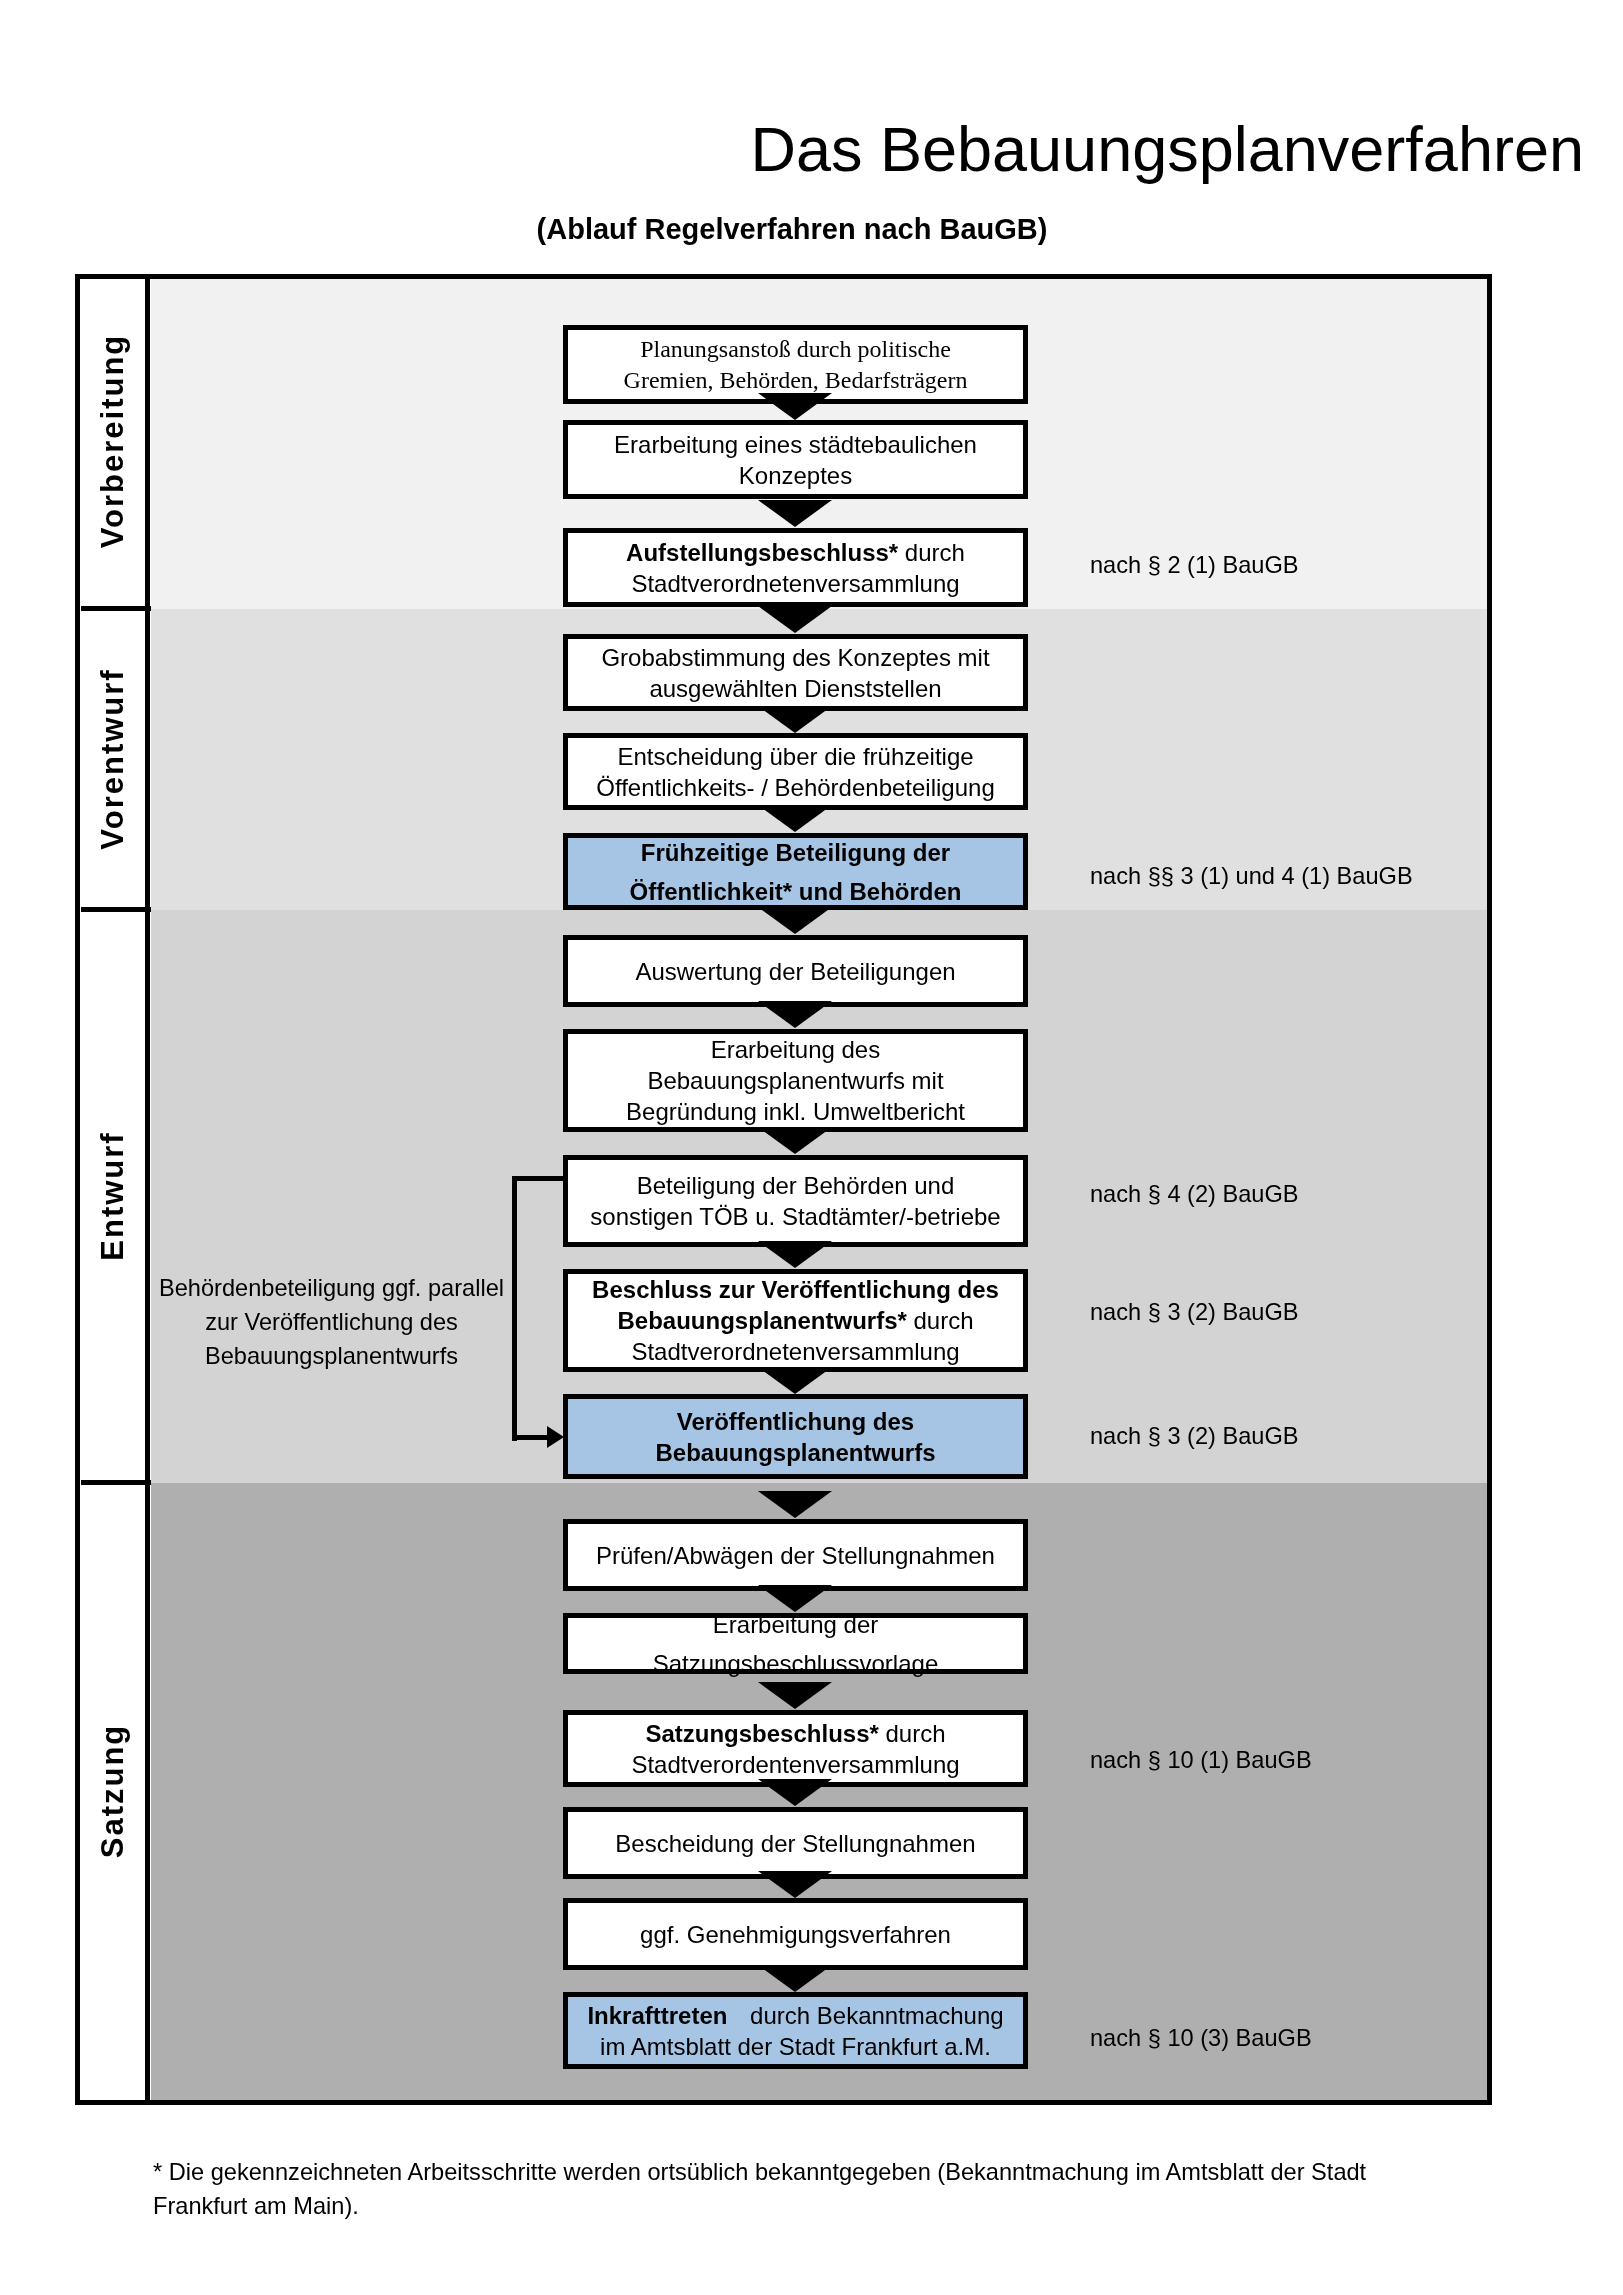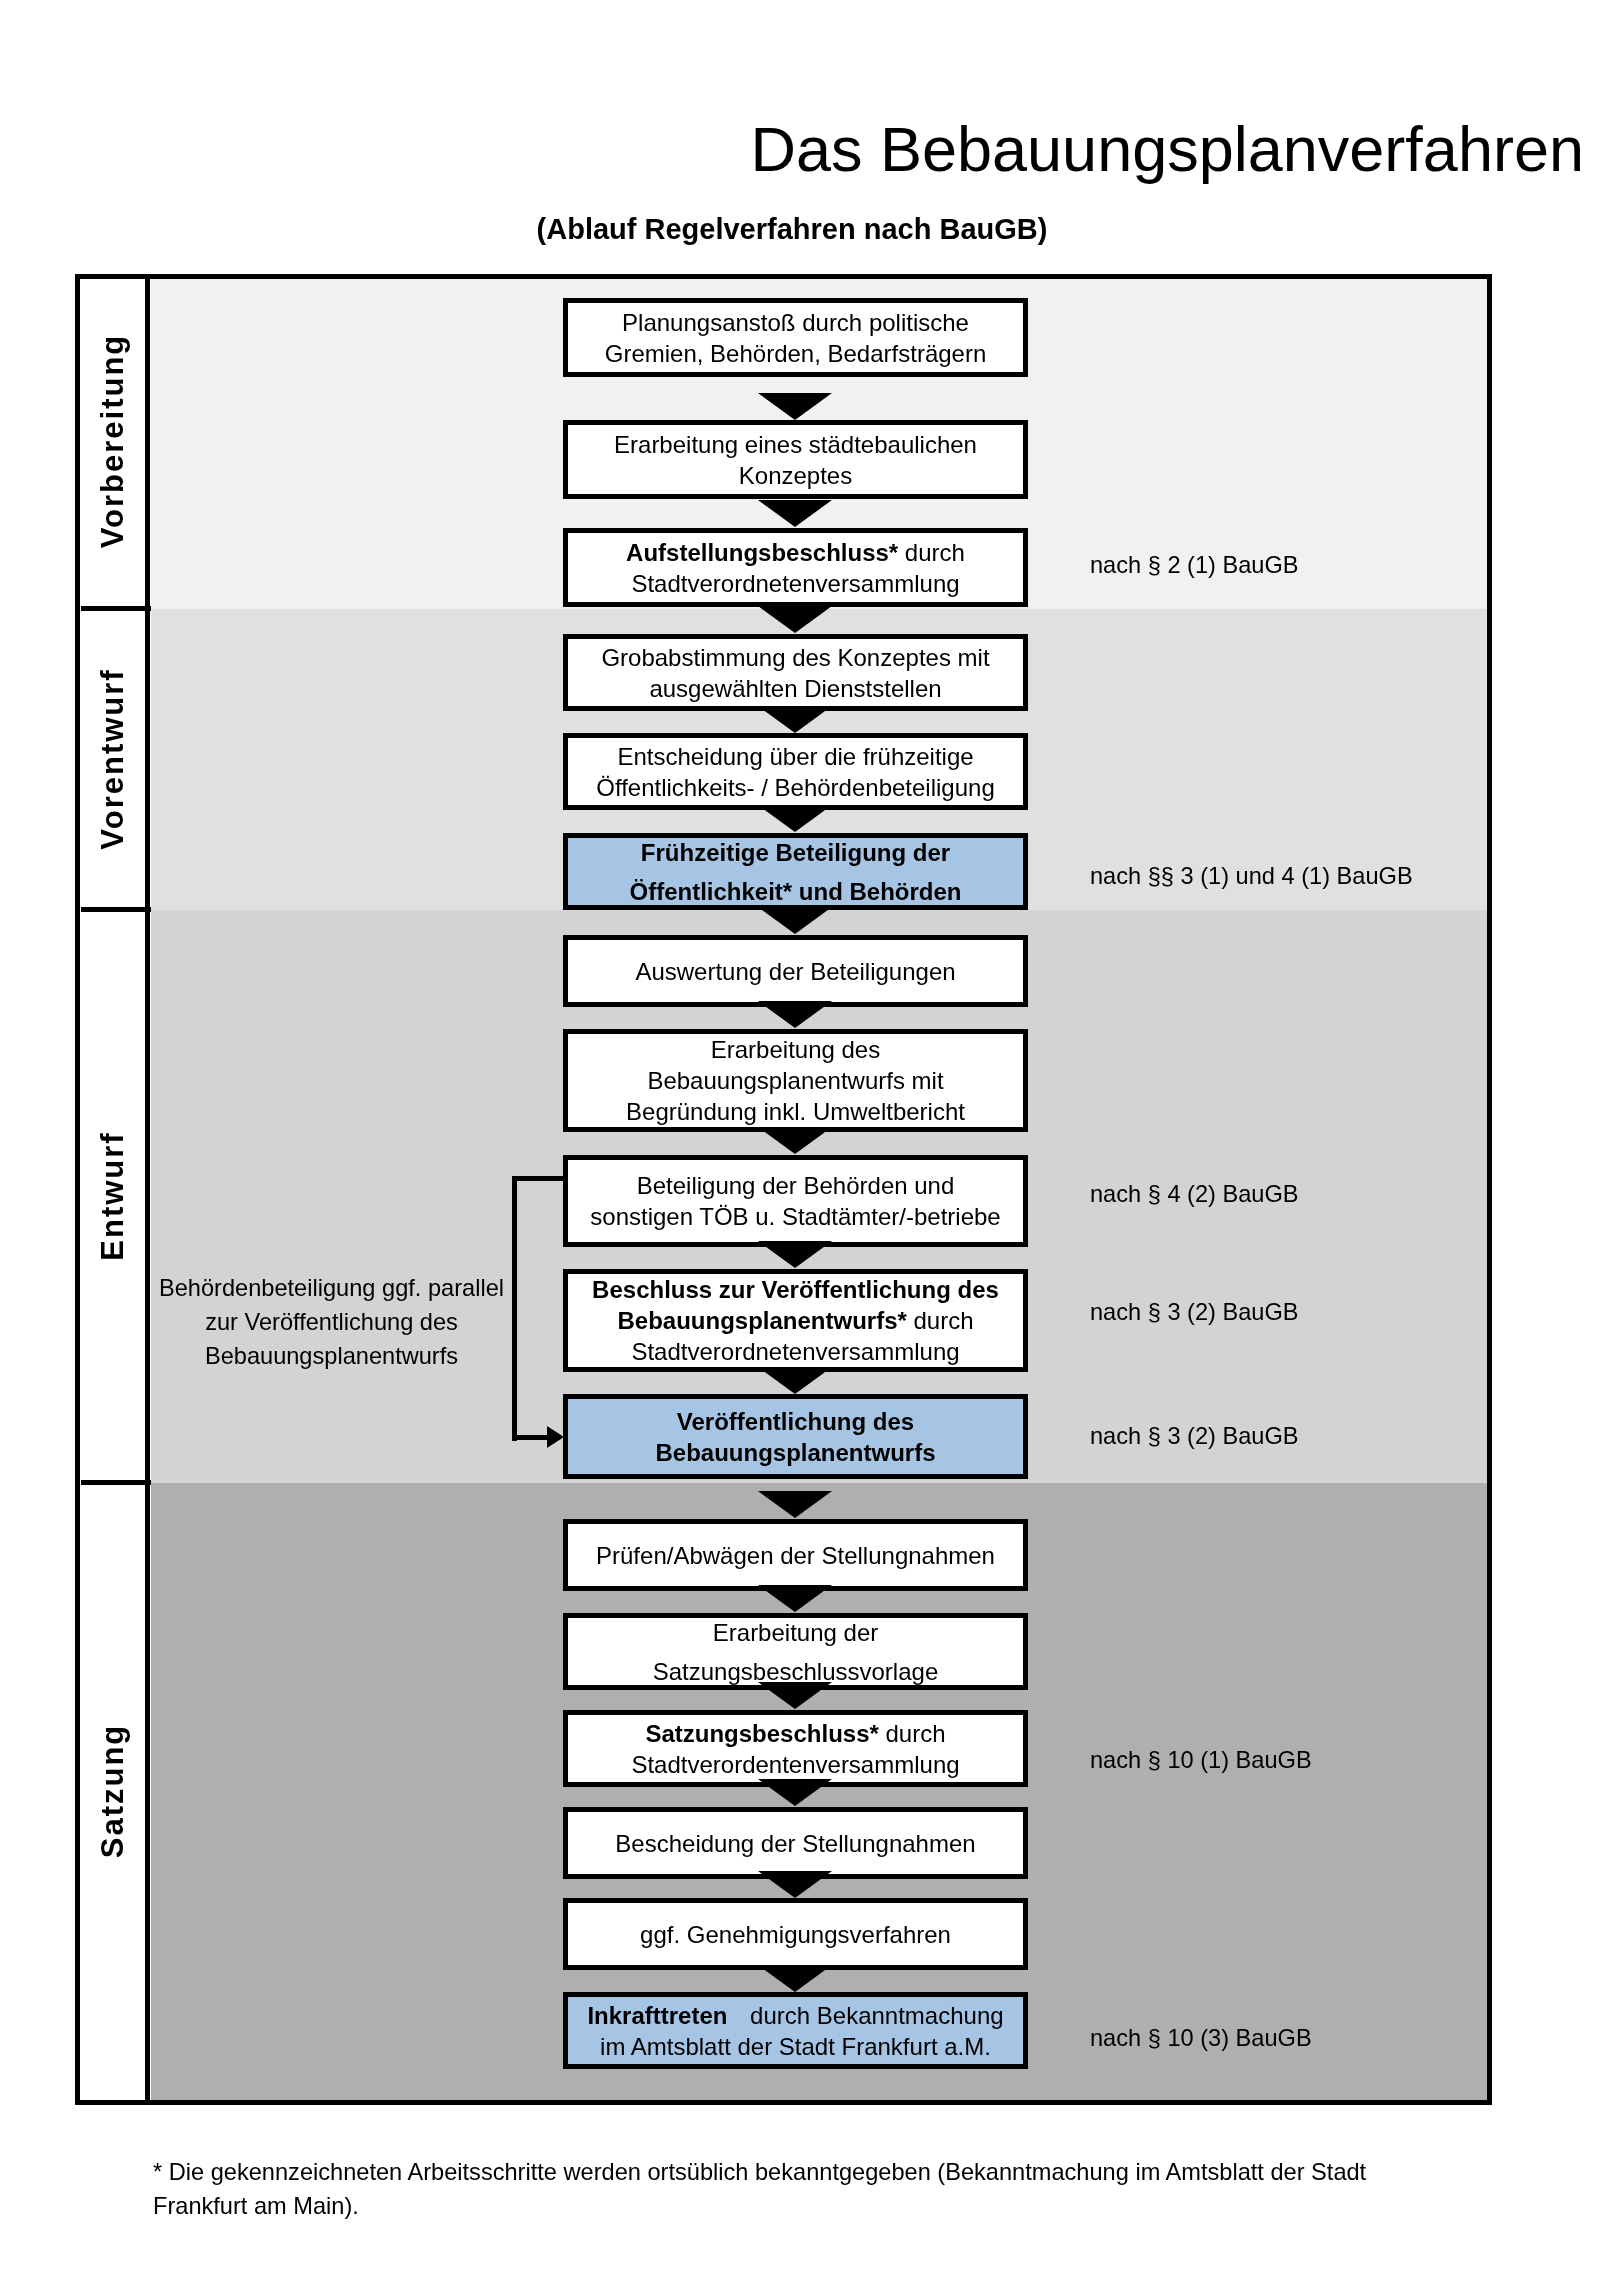--- a/index.html
+++ b/index.html
@@ -71,21 +71,21 @@
   <div class="abs lane-divider" style="top:907px;"></div>
   <div class="abs lane-divider" style="top:1480px;"></div>
 
   <div class="abs lane-label" style="left:113px;top:441px;">Vorbereitung</div>
   <div class="abs lane-label" style="left:113px;top:759px;">Vorentwurf</div>
   <div class="abs lane-label" style="left:113px;top:1196px;">Entwurf</div>
   <div class="abs lane-label" style="left:113px;top:1791px;">Satzung</div>
 
   <div class="abs" id="frame"></div>
 
-  <div class="abs box" style="top:298px;height:79px;">
+  <div class="abs box" style="top:325px;height:79px;font-family:Liberation Serif, serif;">
     <span class="bl">Planungsanstoß durch politische</span>
     <span class="bl">Gremien, Behörden, Bedarfsträgern</span>
   </div>
   <div class="abs arrow" style="top:393px;"></div>
 
   <div class="abs box" style="top:420px;height:79px;">
     <span class="bl">Erarbeitung eines städtebaulichen</span>
     <span class="bl">Konzeptes</span>
   </div>
   <div class="abs arrow" style="top:500px;"></div>
@@ -154,21 +154,21 @@
   <div class="abs conn" style="left:512px;top:1176px;width:51px;height:4.6px;"></div>
   <div class="abs conn" style="left:512px;top:1176px;width:4.6px;height:265px;"></div>
   <div class="abs conn" style="left:512px;top:1435px;width:37px;height:4.6px;"></div>
   <div class="abs" id="conn-arrowhead"></div>
 
   <div class="abs box" style="top:1519px;height:72px;">
     <span class="bl">Prüfen/Abwägen der Stellungnahmen</span>
   </div>
   <div class="abs arrow" style="top:1585px;"></div>
 
-  <div class="abs box" style="top:1613px;height:77px;gap:8px;">
+  <div class="abs box" style="top:1613px;height:61px;gap:8px;">
     <span class="bl">Erarbeitung der</span>
     <span class="bl">Satzungsbeschlussvorlage</span>
   </div>
   <div class="abs arrow" style="top:1682px;"></div>
 
   <div class="abs box" style="top:1710px;height:77px;">
     <span class="bl"><b class="b">Satzungsbeschluss*</b><span> durch</span></span>
     <span class="bl">Stadtverordentenversammlung</span>
   </div>
   <div class="abs arrow" style="top:1779px;"></div>

